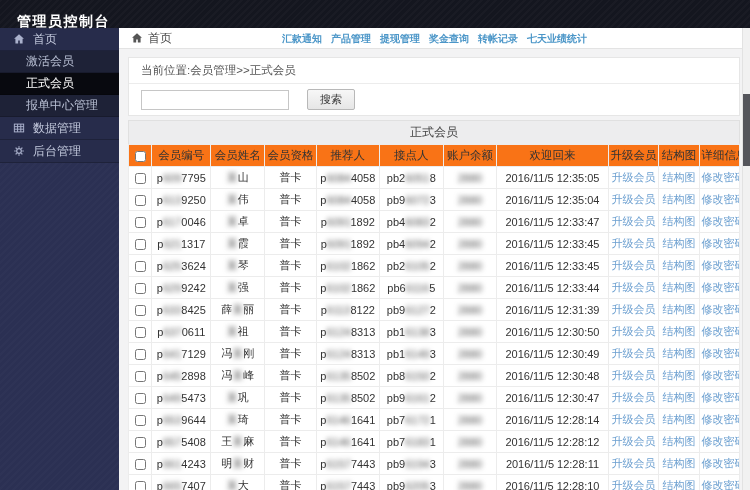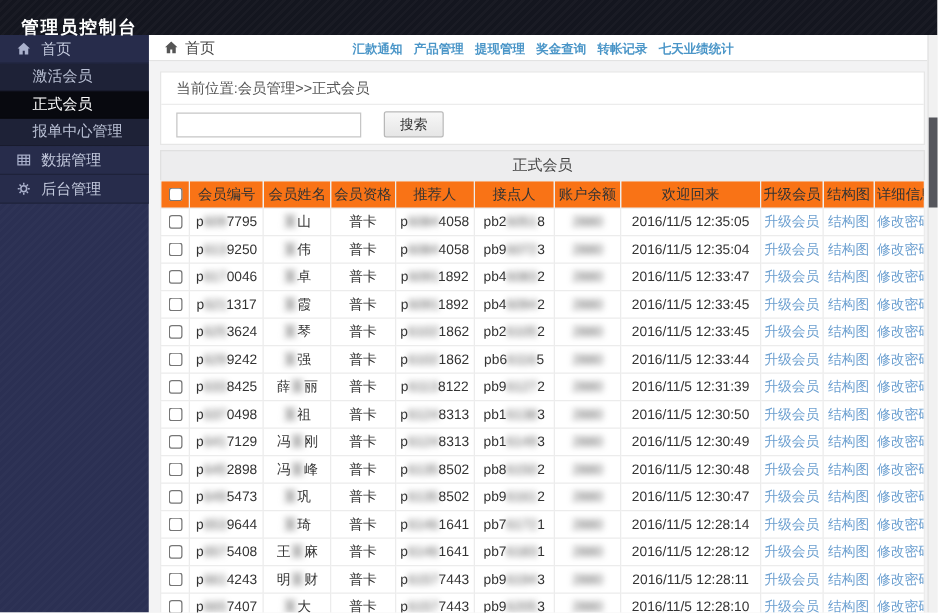--- a/index.html
+++ b/index.html
@@ -274,21 +274,21 @@
             <td><span>p</span><span class="bl">6113</span><span>8122</span></td>
             <td><span>pb9</span><span class="bl">6127</span><span>2</span></td>
             <td><span class="bl">2880</span></td>
             <td>2016/11/5 12:31:39</td>
             <td><a class="tlink">升级会员</a></td>
             <td><a class="tlink">结构图</a></td>
             <td><a class="tlink">修改密码</a></td>
           </tr>
           <tr>
             <td><input type="checkbox" style=""></td>
-            <td><span>p</span><span class="bl">637</span><span>0498</span></td>
+            <td><span>p</span><span class="bl">637</span><span>0611</span></td>
             <td><span class="bl">某</span><span>祖</span></td>
             <td>普卡</td>
             <td><span>p</span><span class="bl">6124</span><span>8313</span></td>
             <td><span>pb1</span><span class="bl">6138</span><span>3</span></td>
             <td><span class="bl">2880</span></td>
             <td>2016/11/5 12:30:50</td>
             <td><a class="tlink">升级会员</a></td>
             <td><a class="tlink">结构图</a></td>
             <td><a class="tlink">修改密码</a></td>
           </tr>

